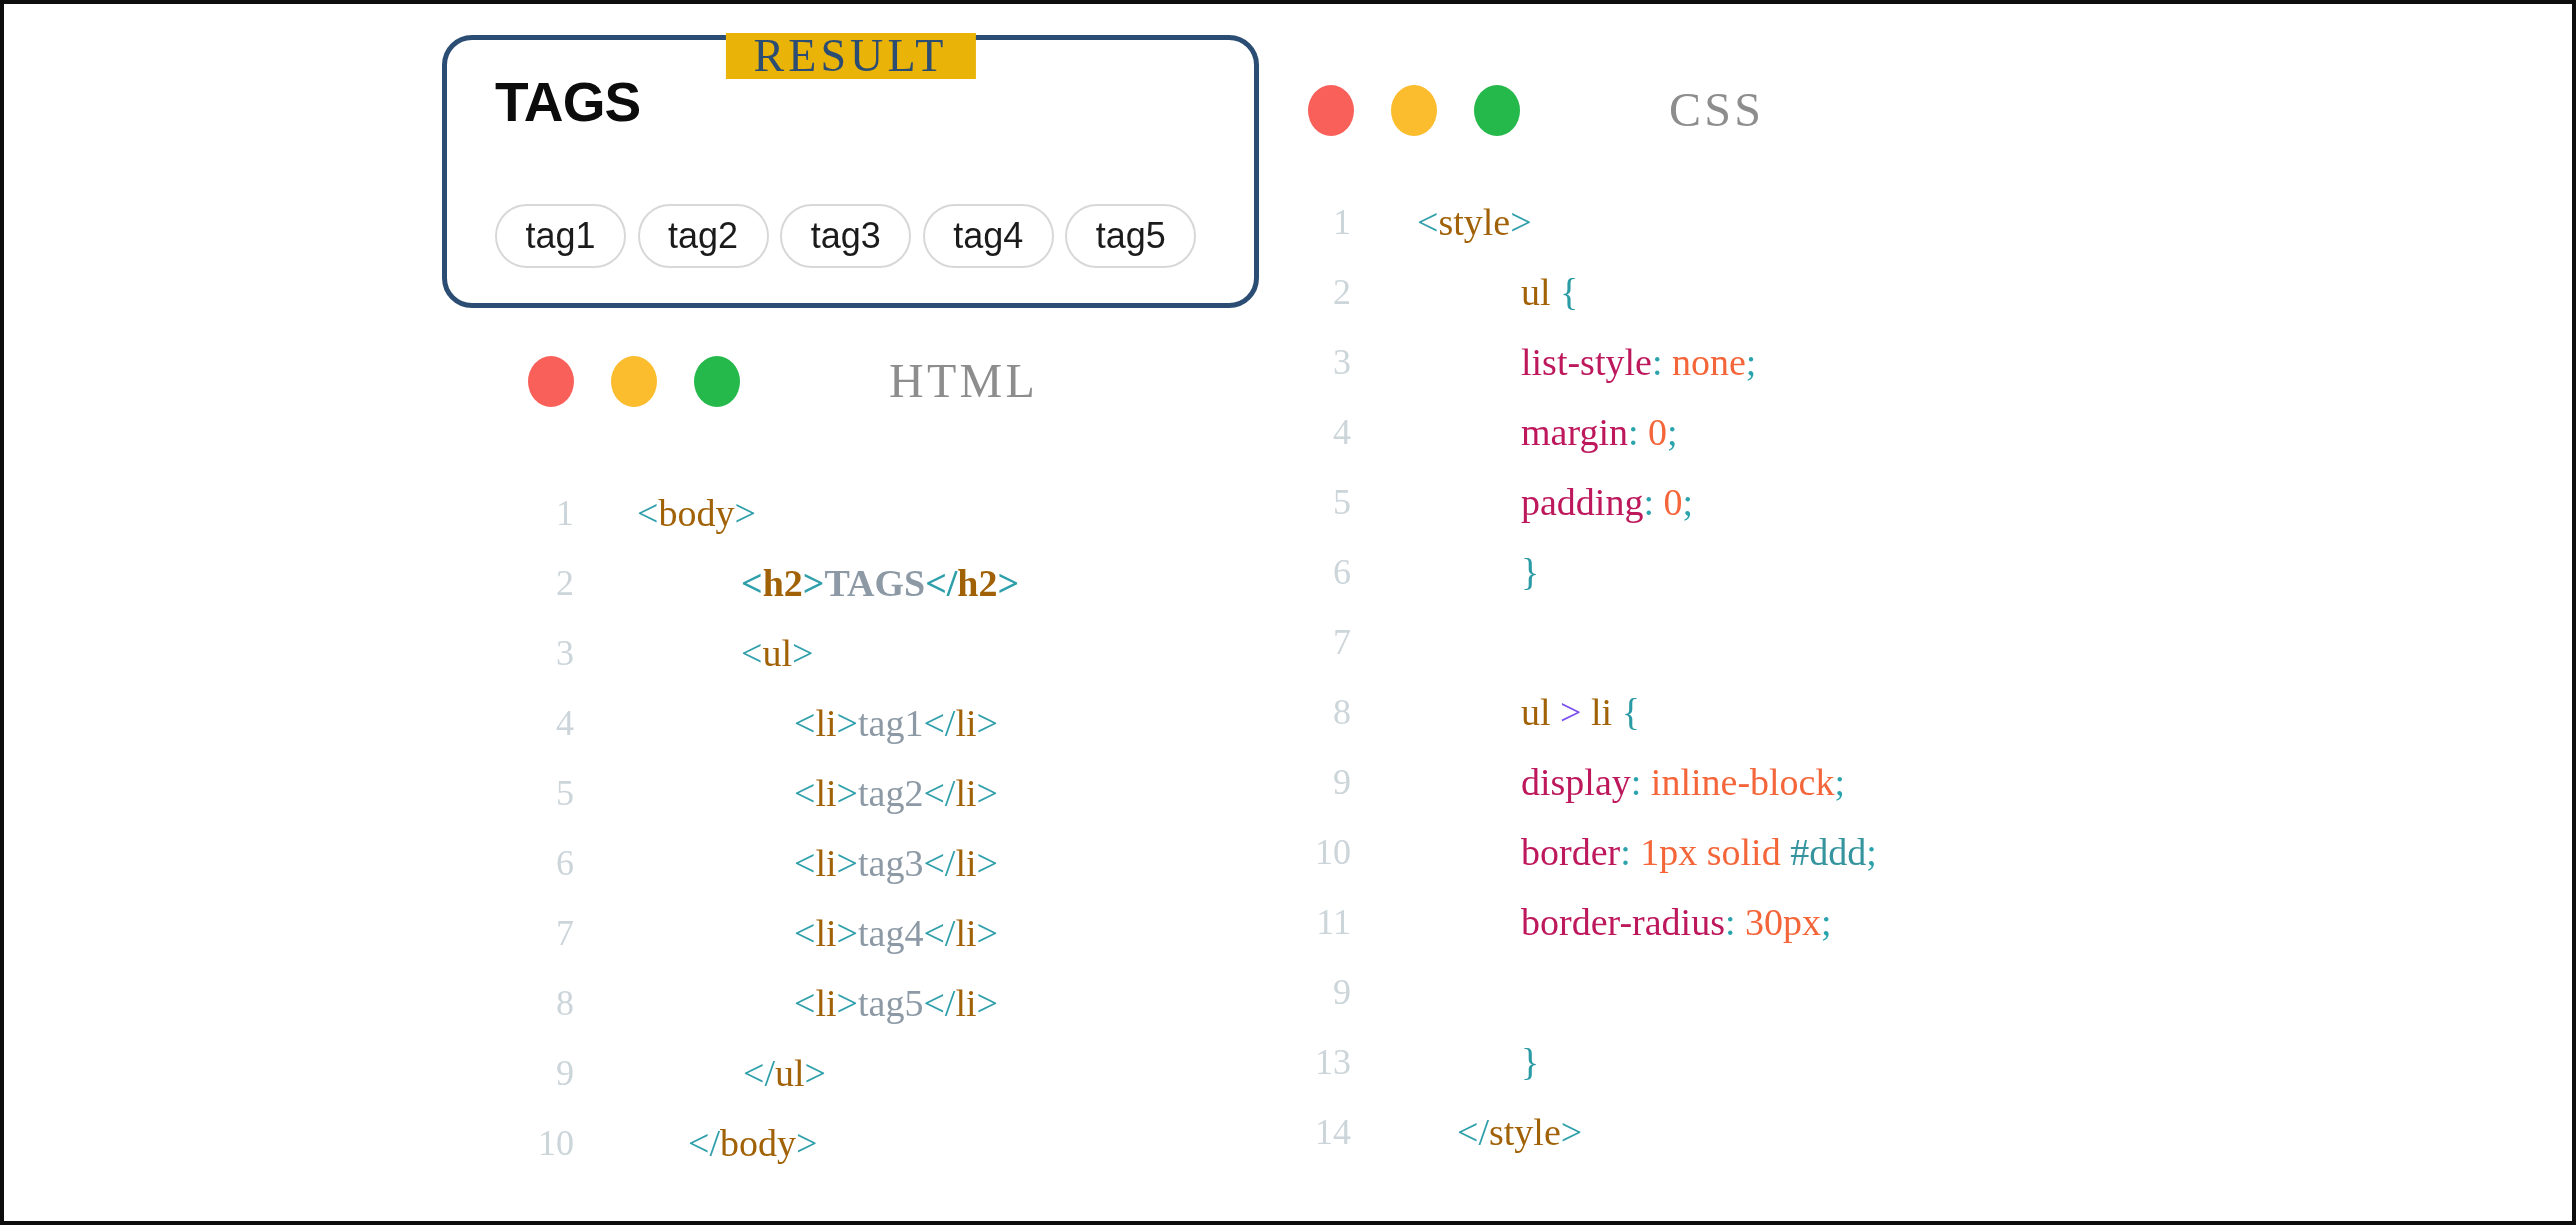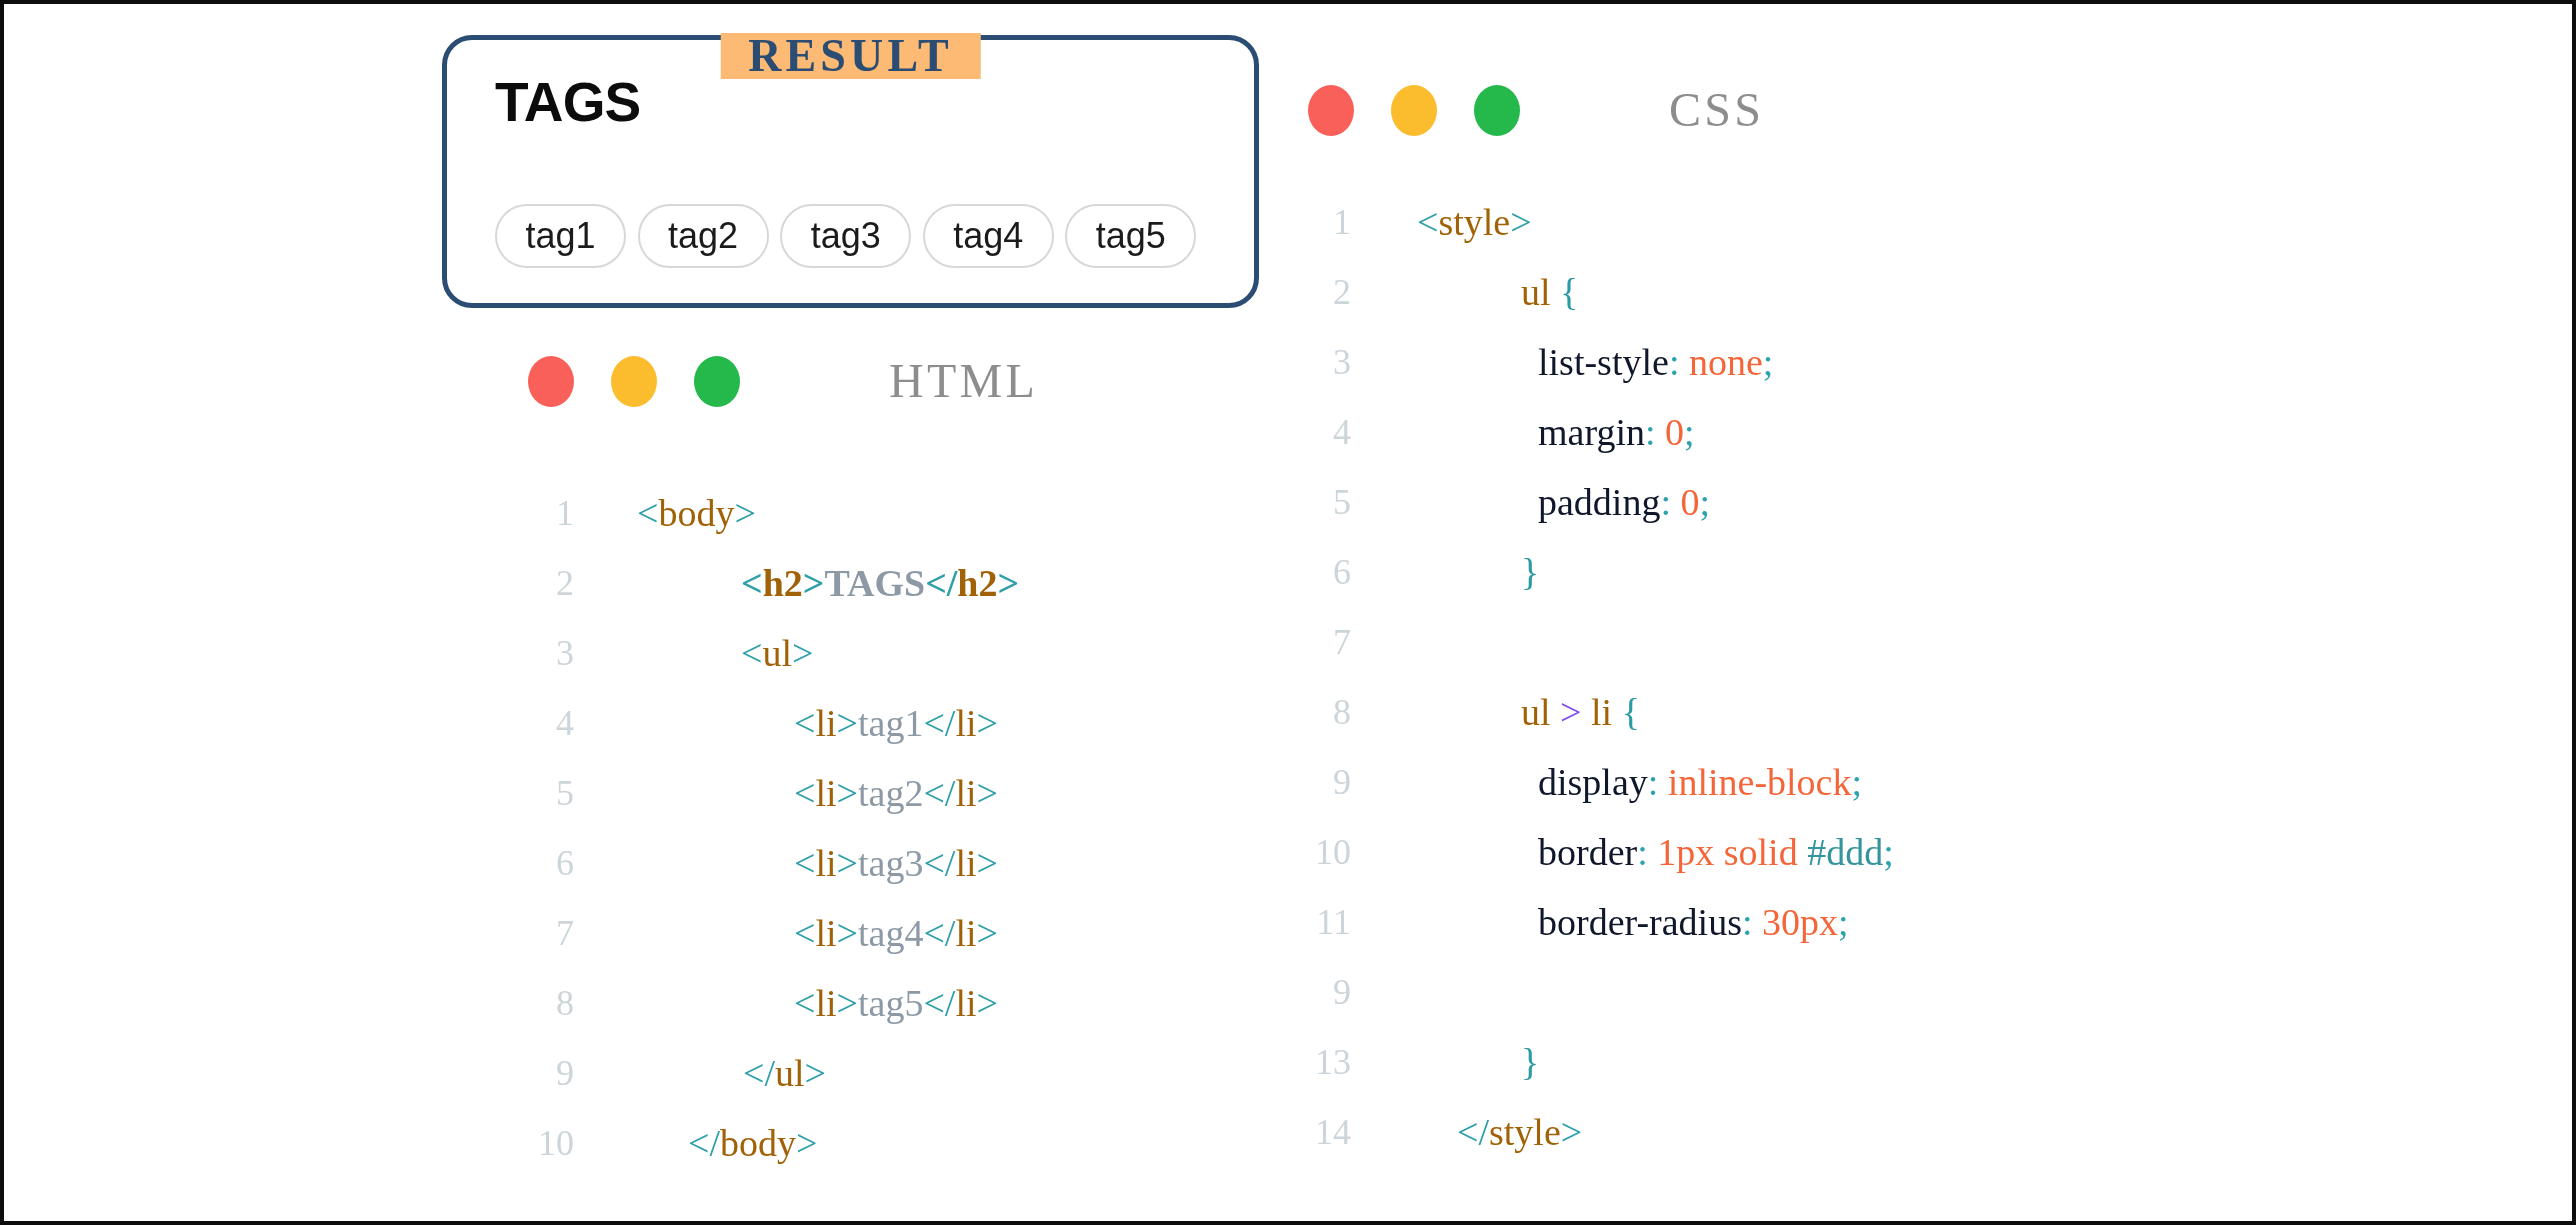--- a/index.html
+++ b/index.html
@@ -17,26 +17,26 @@
   .result-box{
     position:absolute;left:438px;top:31px;
     width:817px;height:273px;
     border:5.8px solid #2b4d73;
     border-radius:30px;
     box-sizing:border-box;
   }
   .result-title{
     position:absolute;top:-6.6px;left:50%;
     transform:translateX(-50%);
-    background:#fdba74;
+    background:#eab308;
     padding:0 28px;
     font-size:46px;line-height:1.0;
     letter-spacing:4.1px;
     color:#2b4d73;
-    font-weight:700;
+    font-weight:400;
     white-space:nowrap;
   }
   .result-heading{
     position:absolute;left:48px;top:30px;margin:0;
     font-family:"Liberation Sans","DejaVu Sans",sans-serif;
     font-weight:bold;font-size:55px;letter-spacing:-0.8px;
     color:#0c0c0c;
   }
   .tags-row{
     position:absolute;left:48px;top:164px;
@@ -67,21 +67,21 @@
   .code{position:absolute;}
   #html-code{left:461px;top:474px;}
   #css-code{left:1238px;top:183px;}
   .line{display:flex;height:70px;align-items:center;font-size:38px;white-space:pre;}
   .lnum{width:109px;flex:none;text-align:right;color:#ccd5da;font-size:36px;}
   .lcode{white-space:pre;}
 
   .tk-bracket{color:#2f9faa;}
   .tk-tag{color:#a16207;}
   .tk-text{color:#8d9aa6;}
-  .tk-prop{color:#0f172a;margin-left:17px;}
+  .tk-prop{color:#be185d;}
   .tk-punct{color:#2aa3ac;}
   .tk-value{color:#f4663a;}
   .tk-brace{color:#2a9aa4;}
   .tk-comb{color:#7b50ef;}
   .tk-hex{color:#35949e;}
 </style>
 </head>
 <body>
 
 <section class="result-box">

